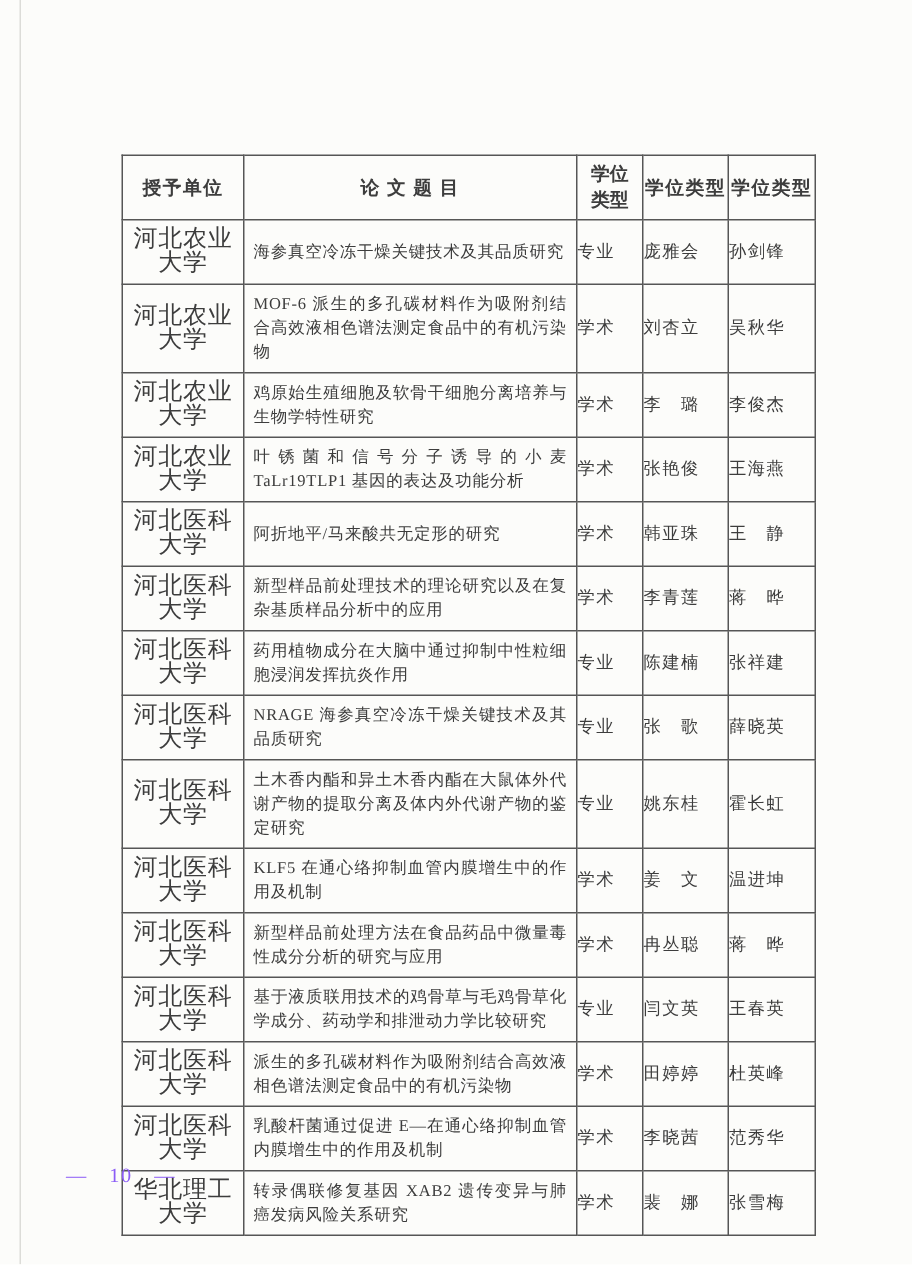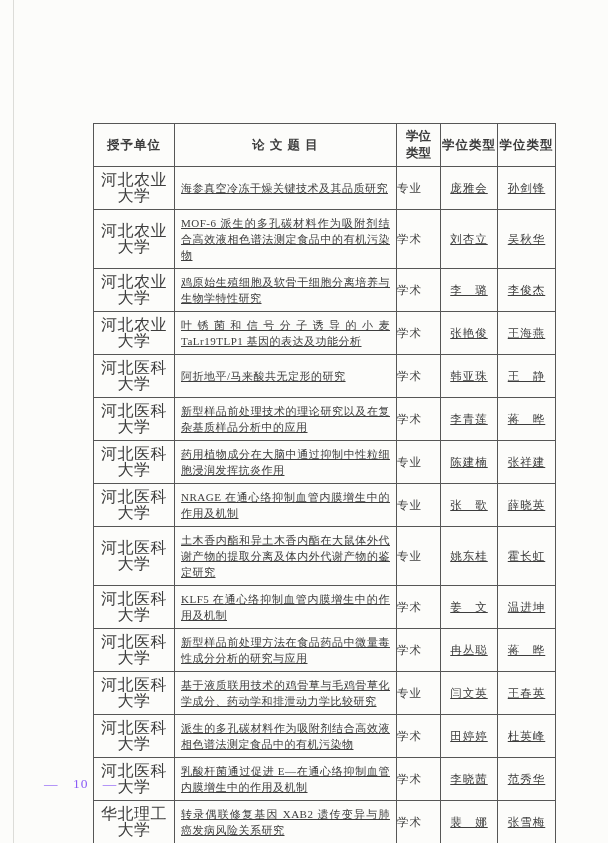--- a/index.html
+++ b/index.html
@@ -19,26 +19,25 @@
   .scan-edge {
     position: absolute;
     left: 13px;
     top: 0;
     width: 1px;
     height: 843px;
     background: #dcdcd8;
   }
   table.thesis-table {
     position: absolute;
-    left: 93px;
+    left: 81px;
     top: 103px;
     width: 462px;
     border-collapse: collapse;
     table-layout: fixed;
-    margin-top: 20px;
   }
   .thesis-table th,
   .thesis-table td {
     border: 1px solid #565656;
     vertical-align: middle;
     color: #3d3d3d;
   }
   .thesis-table th {
     font-size: 12.5px;
     font-weight: bold;
@@ -61,31 +60,29 @@
   td.cell-unit {
     text-align: center;
     letter-spacing: 0.5px;
     font-size: 16px;
   }
   td.cell-title {
     text-align: justify;
     padding: 5px 6px;
     font-size: 11px;
     letter-spacing: 0.5px;
-    text-decoration: underline;
   }
   td.cell-degree {
     text-align: left;
     letter-spacing: 1px;
   }
   td.cell-author,
   td.cell-supervisor {
-    text-align: center;
-    letter-spacing: 1px;
-    text-decoration: underline;
+    text-align: left;
+    letter-spacing: 1px;
   }
   .page-number {
     position: absolute;
     left: 44px;
     top: 776px;
     font-size: 13.5px;
     color: #8b5cf6;
     letter-spacing: 1px;
     word-spacing: 10px;
   }
@@ -158,21 +155,21 @@
   </tr>
         <tr>
     <td class="cell-unit">河北医科大学</td>
     <td class="cell-title">药用植物成分在大脑中通过抑制中性粒细胞浸润发挥抗炎作用</td>
     <td class="cell-degree">专业</td>
     <td class="cell-author">陈建楠</td>
     <td class="cell-supervisor">张祥建</td>
   </tr>
         <tr>
     <td class="cell-unit">河北医科大学</td>
-    <td class="cell-title">NRAGE 在通心络抑制血管内膜增生中的作用及机制</td>
+    <td class="cell-title">NRAGE 海参真空冷冻干燥关键技术及其品质研究</td>
     <td class="cell-degree">专业</td>
     <td class="cell-author">张　歌</td>
     <td class="cell-supervisor">薛晓英</td>
   </tr>
         <tr>
     <td class="cell-unit">河北医科大学</td>
     <td class="cell-title">土木香内酯和异土木香内酯在大鼠体外代谢产物的提取分离及体内外代谢产物的鉴定研究</td>
     <td class="cell-degree">专业</td>
     <td class="cell-author">姚东桂</td>
     <td class="cell-supervisor">霍长虹</td>

